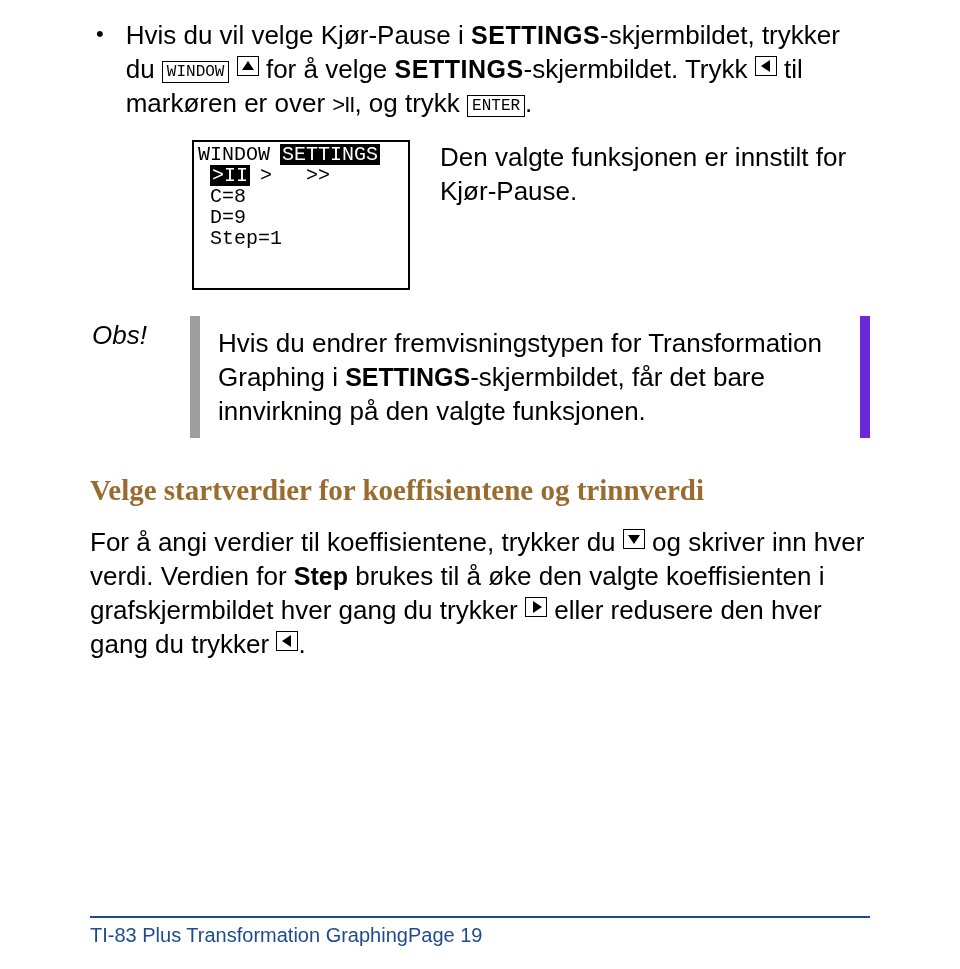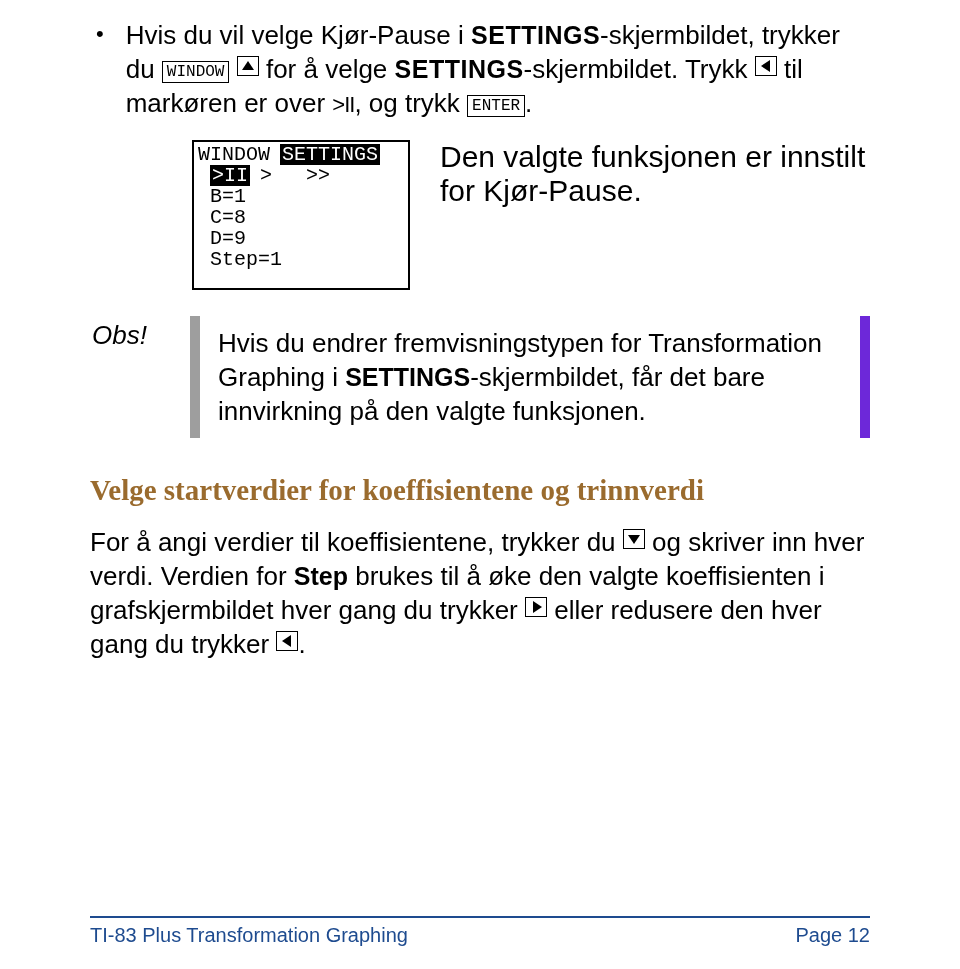--- a/index.html
+++ b/index.html
@@ -17,28 +17,28 @@
   .tri-right { width: 0; height: 0; border-top: 6px solid transparent; border-bottom: 6px solid transparent; border-left: 9px solid #000; left: 7px; top: 3px; }
   .tri-down { width: 0; height: 0; border-left: 6px solid transparent; border-right: 6px solid transparent; border-top: 9px solid #000; left: 4px; top: 5px; }
   .sym-play-pause { font-family: Arial, sans-serif; font-size: 22px; letter-spacing: -1px; }
   .screen-row { display: flex; margin: 8px 0 26px 102px; align-items: flex-start; }
   .calc-screen { border: 2px solid #000; width: 228px; height: 150px; font-family: "Courier New", monospace; font-size: 20px; line-height: 21px; padding: 2px 4px 0 4px; margin-right: 30px; position: relative; }
   .calc-screen .inv { display: inline-block; background: #000; color: #fff; padding: 0 2px; }
   .calc-screen .header-line { display: flex; }
   .calc-screen .header-line .left { margin-right: 10px; }
   .calc-screen .sub-line { display: flex; }
   .calc-screen .sub-line .sel { margin-right: 10px; }
-  .screen-caption { font-size: 30px; line-height: 34px; max-width: 430px; }
+  .screen-caption { font-size: 26px; line-height: 34px; max-width: 430px; }
   .obs-box { position: relative; border-left: 10px solid #9e9e9e; border-right: 10px solid #6d28d9; padding: 10px 18px; margin: 0 0 36px 0; }
   .obs-label { position: absolute; left: -98px; top: 4px; font-size: 26px; font-weight: normal; font-style: italic; }
   .obs-wrap { position: relative; margin-left: 100px; }
   .obs-text { font-size: 26px; line-height: 34px; }
   .section-title { font-family: Georgia, "Times New Roman", serif; font-weight: bold; color: #9a6b2e; font-size: 29px; margin: 0 0 18px 0; }
   .body-text { font-size: 26px; line-height: 34px; }
-  .footer { position: absolute; left: 90px; right: 90px; bottom: 22px; display: flex; justify-content: space-between; font-size: 20px; color: #1e4b8f; border-top: 2px solid #1e4b8f; padding-top: 6px; }
+  .footer { position: absolute; left: 90px; right: 90px; bottom: 22px; display: flex; font-size: 20px; color: #1e4b8f; border-top: 2px solid #1e4b8f; padding-top: 6px; }
 </style>
 </head>
 <body>
 
 <div class="page">
 
   <div class="bullet-block">
     <div class="bullet">•</div>
     <div class="bullet-text">
       <span>Hvis du vil velge Kjør-Pause i </span><span class="bold-small">SETTINGS</span><span>-skjermbildet, trykker du </span><span class="key-box">WINDOW</span>
@@ -50,21 +50,20 @@
     <div class="calc-screen">
       <div class="header-line">
         <span class="left">WINDOW</span>
         <span class="inv">SETTINGS</span>
       </div>
       <div class="sub-line">
         &nbsp;<span class="inv sel">&gt;II</span>
         <span class="sel">&gt;</span>&nbsp;&nbsp;
         <span>&gt;&gt;</span>
       </div>
-      <div>&nbsp;<span>B=1</span></div>
       <div>&nbsp;<span>C=8</span></div>
       <div>&nbsp;<span>D=9</span></div>
       <div>&nbsp;<span>Step=1</span></div>
     </div>
     <div class="screen-caption">Den valgte funksjonen er innstilt for Kjør-Pause.</div>
   </div>
 
   <div class="obs-wrap">
     <div class="obs-label">Obs!</div>
     <div class="obs-box">
@@ -75,16 +74,16 @@
   </div>
 
   <div class="section-title">Velge startverdier for koeffisientene og trinnverdi</div>
 
   <div class="body-text">
     <span>For å angi verdier til koeffisientene, trykker du </span><span class="key-icon"><span class="tri tri-down"></span></span><span> og skriver inn hver verdi. Verdien for </span><span style="font-weight:bold;font-size:25px">Step</span><span> brukes til å øke den valgte koeffisienten i grafskjermbildet hver gang du trykker </span><span class="key-icon"><span class="tri tri-right"></span></span><span> eller redusere den hver gang du trykker </span><span class="key-icon"><span class="tri tri-left"></span></span><span>.</span>
   </div>
 
   <div class="footer">
     <span>TI-83 Plus Transformation Graphing</span>
-    <span>Page 12</span>
+    <span>Page 19</span>
   </div>
 
 </div>
 
 </body></html>

